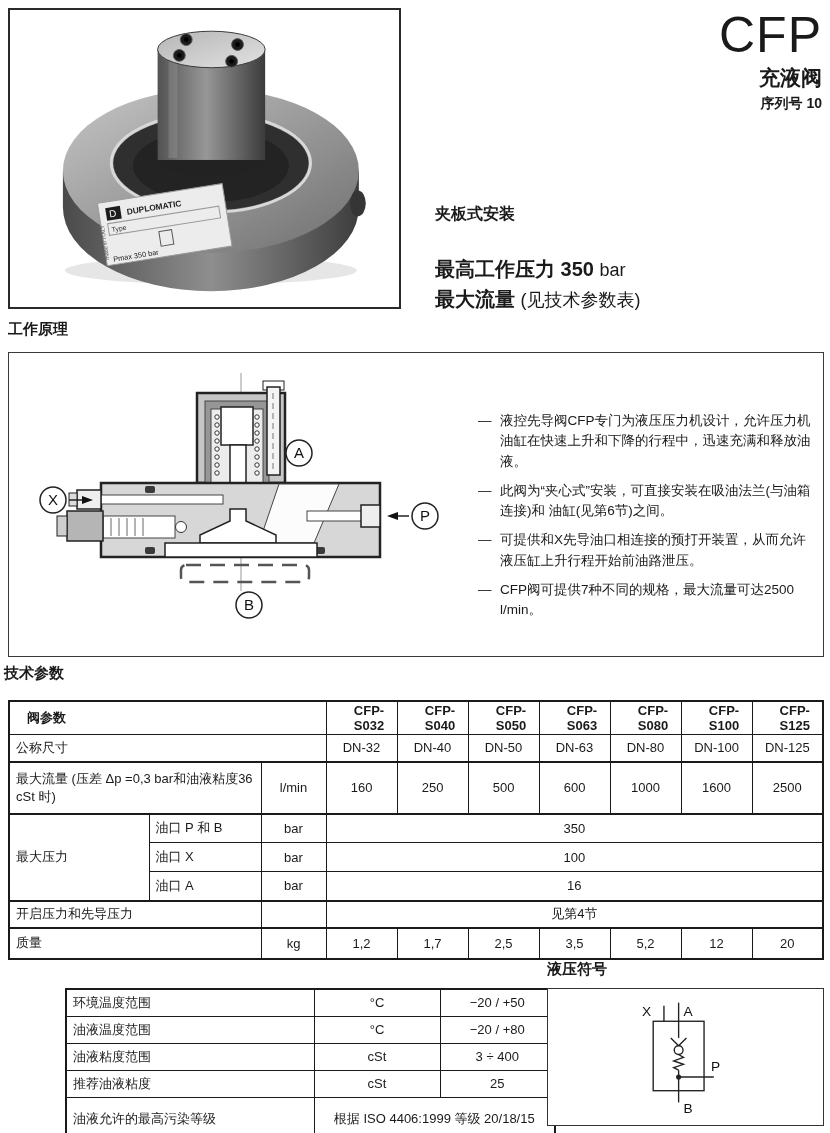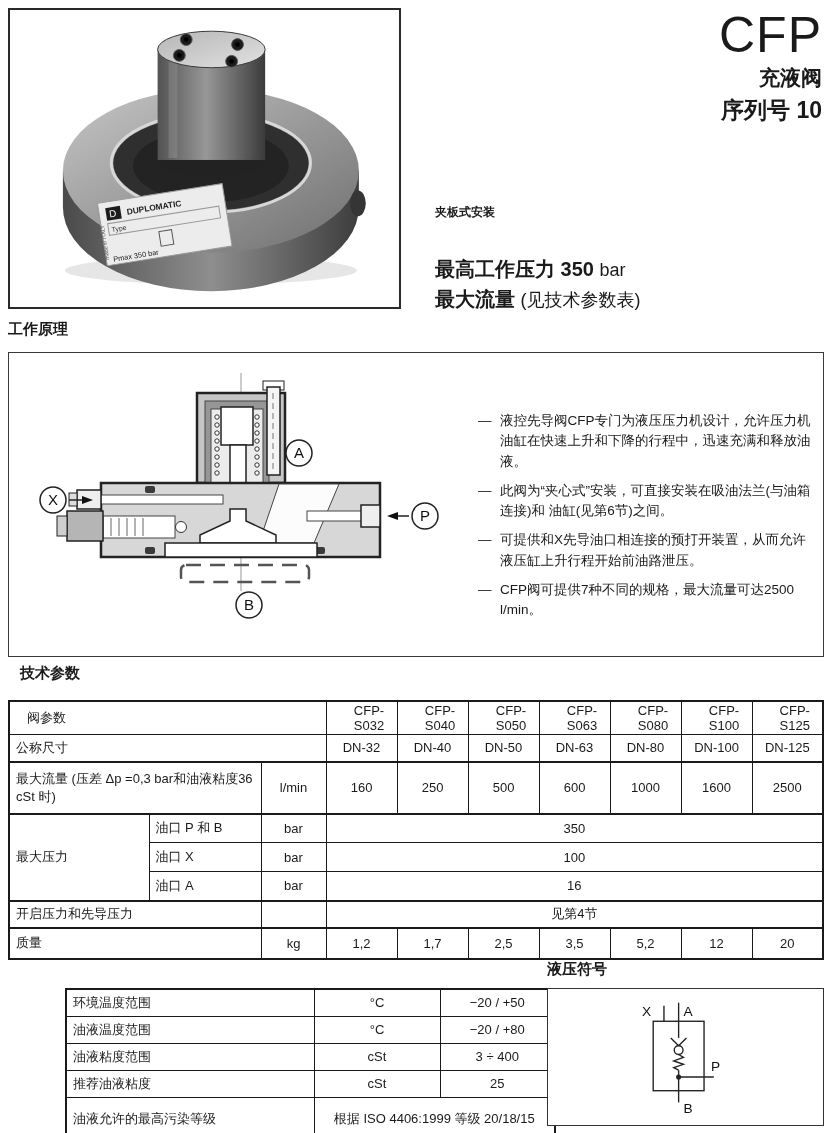--- a/index.html
+++ b/index.html
@@ -4,46 +4,46 @@
 <style>
   html,body{margin:0;padding:0;background:#fff;}
   body{width:830px;height:1133px;position:relative;overflow:hidden;
        font-family:"Liberation Sans","DejaVu Sans",sans-serif;color:#1a1a1a;}
   .abs{position:absolute;}
 
   
   .brand{right:8px;top:10px;text-align:right;}
   .brand .model{font-size:50px;font-weight:normal;line-height:1;letter-spacing:1px;}
   .brand .sub{font-size:21px;font-weight:bold;margin-top:4px;}
-  .brand .ser{font-size:23px;font-weight:bold;margin-top:3px;}
+  .brand .ser{font-size:14px;font-weight:bold;margin-top:3px;}
 
   .photo-frame{left:8px;top:8px;width:389px;height:297px;border:2px solid #2a2a2a;background:#fff;}
 
-  .mount{left:435px;top:204px;font-size:12px;font-weight:bold;}
+  .mount{left:435px;top:204px;font-size:16px;font-weight:bold;}
   .pline{left:435px;top:256px;font-size:20px;}
   .fline{left:435px;top:286px;font-size:20px;}
   .bld{font-weight:bold;margin-top:30px;}
   .rg{font-weight:normal;font-size:18px;}
 
   .h2{font-size:15px;font-weight:bold;}
   .h2.wp{left:8px;top:320px;}
-  .h2.tp{left:20px;top:664px;}
+  .h2.tp{left:4px;top:664px;}
   .h2.hs{left:547px;top:960px;}
 
   .wp-box{left:8px;top:352px;width:814px;height:303px;border:1.5px solid #3a3a3a;background:#fff;}
   .bullets{position:absolute;left:469px;top:58px;width:334px;}
   .bullet{display:flex;gap:8px;font-size:13.5px;line-height:1.5;margin-bottom:9px;}
   .bullet .dash{flex:0 0 14px;}
 
   
   table{border-collapse:collapse;table-layout:fixed;}
   .dtable{border:2px solid #1a1a1a;}
   .dtable td{border:1px solid #1a1a1a;font-size:13px;padding:1px 6px;overflow:hidden;}
   .dtable td.c{text-align:center;padding:1px 2px;}
-  .dtable td.b{font-weight:normal;padding-left:17px;}
+  .dtable td.b{font-weight:bold;padding-left:17px;}
   .dtable tr.t2 td{border-top-width:2px;}
   .vtable{left:8px;top:700px;width:814px;}
   .ctable{left:17px;top:988px;width:489px;margin-left:48px;}
 
   .hs-box{left:547px;top:988px;width:275px;height:136px;border:1.5px solid #333;background:#fff;}
 
   svg text{font-family:"Liberation Sans","DejaVu Sans",sans-serif;}
 </style>
 </head>
 <body>

